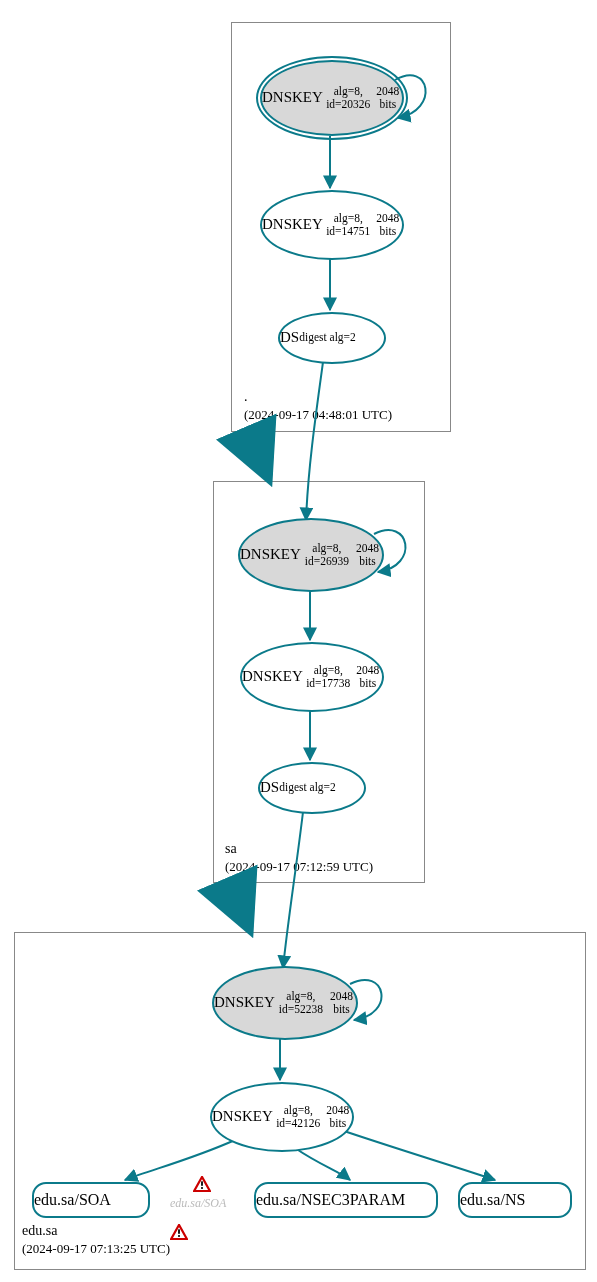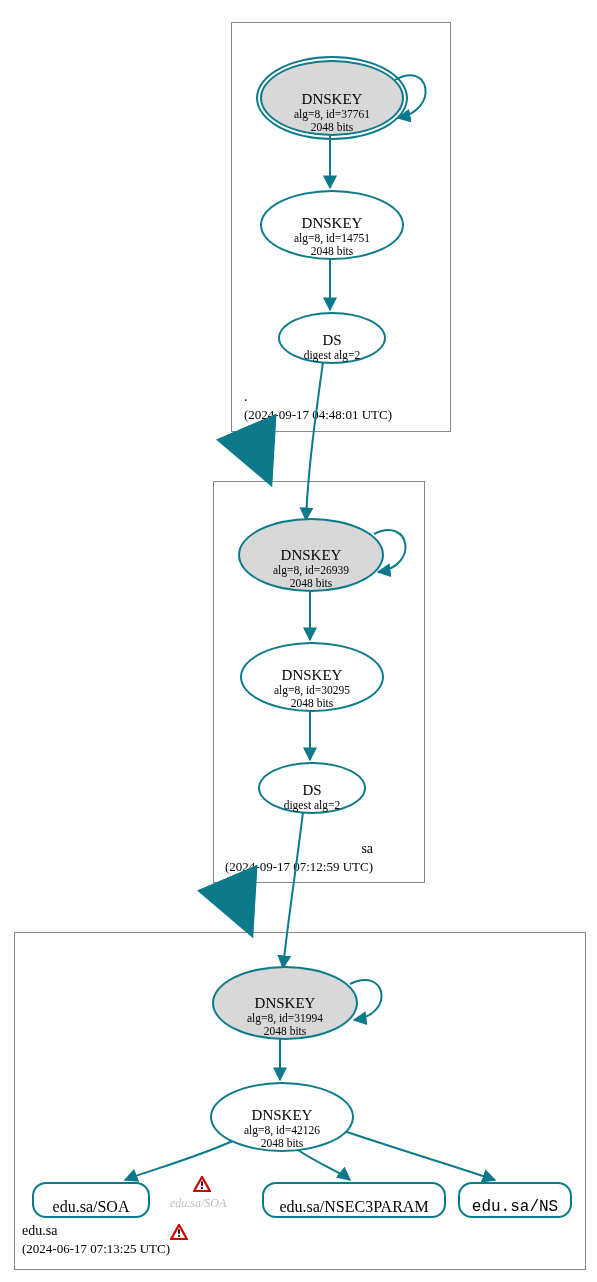--- a/index.html
+++ b/index.html
@@ -24,22 +24,22 @@
   }
   .zone-label .ts {
     font-size: 13px;
   }
   .node {
     position: absolute;
     border: 2px solid #0b7a8a;
     background: #fff;
     text-align: center;
     display: flex;
-    flex-direction: column;
-    justify-content: flex-end;
+    flex-direction: row;
+    justify-content: flex-start;
     align-items: center;
   }
   .node.ellipse {
     border-radius: 50%;
   }
   .node.ksk {
     background: #d8d8d8;
   }
   .node.ksk.double::after {
     content: "";
@@ -82,29 +82,29 @@
 </head>
 <body>
 
 <div class="zone-box" style="left:231px; top:22px; width:218px; height:408px;"></div>
 <div class="zone-label" style="left:244px; top:388px;">
   <span>.</span><br>
   <span class="ts">(2024-09-17 04:48:01 UTC)</span>
 </div>
 
 <div class="zone-box" style="left:213px; top:481px; width:210px; height:400px;"></div>
-<div class="zone-label" style="left:225px; top:840px;text-align:right;">
+<div class="zone-label" style="left:225px; top:840px;">
   <span>sa</span><br>
   <span class="ts">(2024-09-17 07:12:59 UTC)</span>
 </div>
 
 <div class="zone-box" style="left:14px; top:932px; width:570px; height:336px;"></div>
 <div class="zone-label" style="left:22px; top:1222px;">
   <span>edu.sa</span><br>
-  <span class="ts">(2024-06-17 07:13:25 UTC)</span>
+  <span class="ts">(2024-09-17 07:13:25 UTC)</span>
 </div>
 
 <svg class="edges" viewBox="0 0 597 1282">
   <defs>
     <marker id="ah" viewBox="0 0 10 10" refX="9" refY="5" markerWidth="7" markerHeight="7" orient="auto-start-reverse">
       <path d="M0,0 L10,5 L0,10 z" fill="#0b7a8a"></path>
     </marker>
     <marker id="ahBig" viewBox="0 0 10 10" refX="8" refY="5" markerWidth="11" markerHeight="11" orient="auto-start-reverse">
       <path d="M0,0 L10,5 L0,10 z" fill="#0b7a8a"></path>
     </marker>
@@ -138,69 +138,69 @@
     <path d="M235,1140 C190,1160 150,1170 125,1180" marker-end="url(#ah)"></path>
 
     <path d="M295,1148 C320,1165 340,1172 350,1180" marker-end="url(#ah)"></path>
 
     <path d="M335,1128 C400,1150 460,1168 495,1180" marker-end="url(#ah)"></path>
   </g>
 </svg>
 
 <div class="node ellipse ksk double" style="left:260px; top:60px; width:140px; height:72px;">
   <div class="title">DNSKEY</div>
-  <div class="sub">alg=8, id=37761</div>
+  <div class="sub">alg=8, id=20326</div>
   <div class="sub">2048 bits</div>
 </div>
 <div class="node ellipse" style="left:260px; top:190px; width:140px; height:66px;">
   <div class="title">DNSKEY</div>
   <div class="sub">alg=8, id=14751</div>
   <div class="sub">2048 bits</div>
 </div>
 <div class="node ellipse" style="left:278px; top:312px; width:104px; height:48px;">
   <div class="title">DS</div>
   <div class="sub">digest alg=2</div>
 </div>
 
 <div class="node ellipse ksk" style="left:238px; top:518px; width:142px; height:70px;">
   <div class="title">DNSKEY</div>
   <div class="sub">alg=8, id=26939</div>
   <div class="sub">2048 bits</div>
 </div>
 <div class="node ellipse" style="left:240px; top:642px; width:140px; height:66px;">
   <div class="title">DNSKEY</div>
-  <div class="sub">alg=8, id=30295</div>
+  <div class="sub">alg=8, id=17738</div>
   <div class="sub">2048 bits</div>
 </div>
 <div class="node ellipse" style="left:258px; top:762px; width:104px; height:48px;">
   <div class="title">DS</div>
   <div class="sub">digest alg=2</div>
 </div>
 
 <div class="node ellipse ksk" style="left:212px; top:966px; width:142px; height:70px;">
   <div class="title">DNSKEY</div>
-  <div class="sub">alg=8, id=31994</div>
+  <div class="sub">alg=8, id=52238</div>
   <div class="sub">2048 bits</div>
 </div>
 <div class="node ellipse" style="left:210px; top:1082px; width:140px; height:66px;">
   <div class="title">DNSKEY</div>
   <div class="sub">alg=8, id=42126</div>
   <div class="sub">2048 bits</div>
 </div>
 
 <div class="node rrbox" style="left:32px; top:1182px; width:114px; height:32px;">
   <span>edu.sa/SOA</span>
 </div>
 
 <span class="ghost" style="left:170px; top:1196px;">edu.sa/SOA</span>
 
-<div class="node rrbox" style="left:262px; top:1182px; width:180px; height:32px;">
+<div class="node rrbox" style="left:254px; top:1182px; width:180px; height:32px;">
   <span>edu.sa/NSEC3PARAM</span>
 </div>
-<div class="node rrbox" style="left:458px; top:1182px; width:110px; height:32px;font-family:Liberation Mono, monospace;">
+<div class="node rrbox" style="left:458px; top:1182px; width:110px; height:32px;">
   <span>edu.sa/NS</span>
 </div>
 
 <svg class="warn-icon" style="left:193px; top:1176px;" viewBox="0 0 20 18">
   <path d="M10,1 L19,17 L1,17 Z" fill="#fff" stroke="#cc0000" stroke-width="2.4"></path>
   <rect x="9" y="6" width="2" height="5" fill="#000"></rect>
   <rect x="9" y="12.5" width="2" height="2" fill="#000"></rect>
 </svg>
 <svg class="warn-icon" style="left:170px; top:1224px;" viewBox="0 0 20 18">
   <path d="M10,1 L19,17 L1,17 Z" fill="#fff" stroke="#cc0000" stroke-width="2.4"></path>

